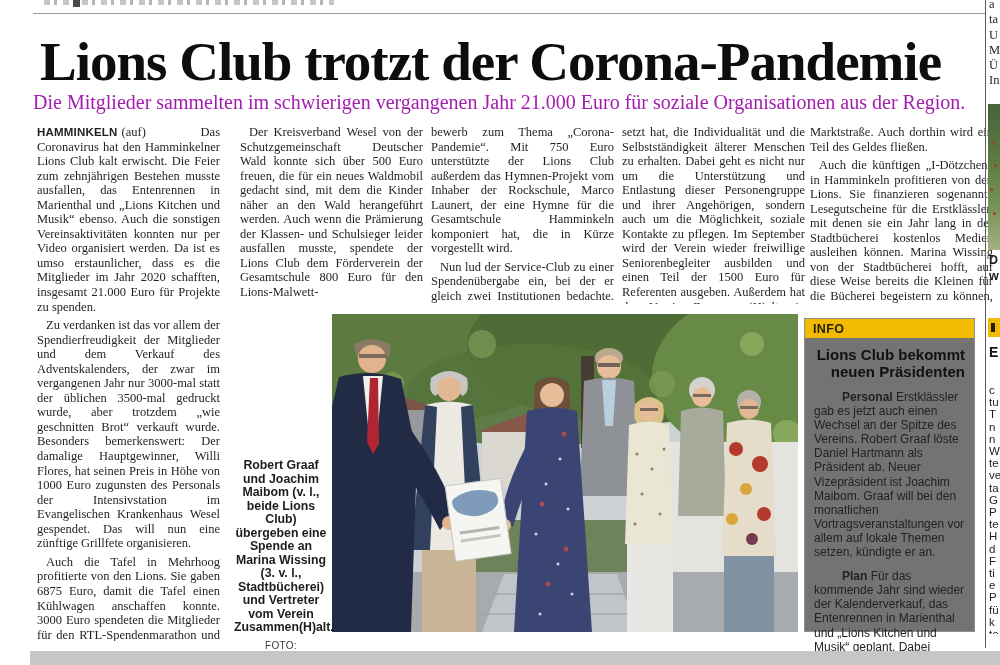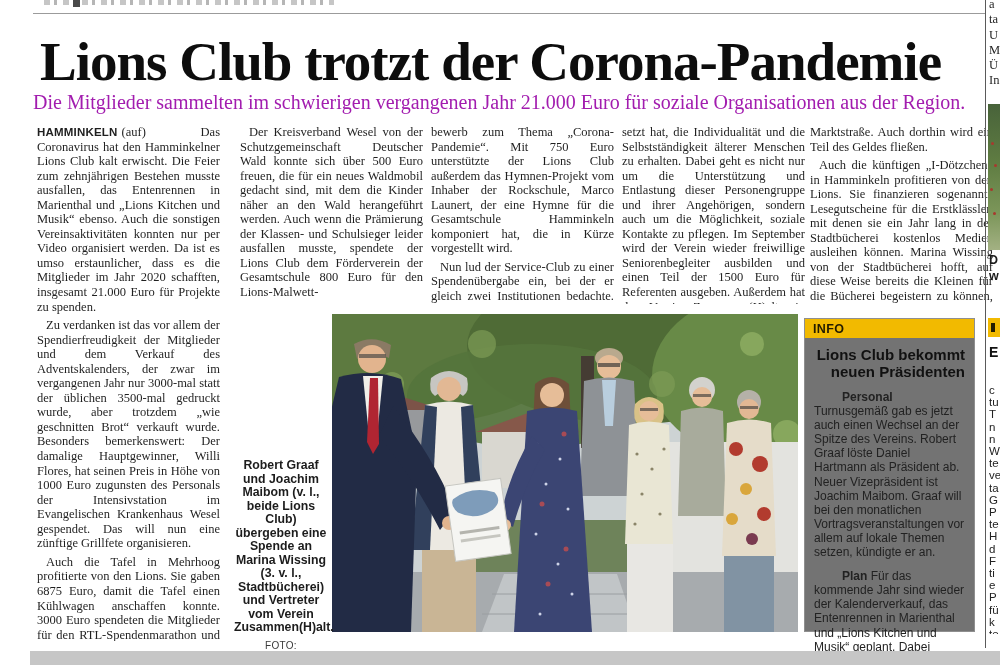--- a/index.html
+++ b/index.html
@@ -232,21 +232,21 @@
   </figure>
 
   <div class="caption">
     <span>Robert Graaf und Joachim Maibom (v. l., beide Lions Club) übergeben eine Spende an Marina Wissing (3. v. l., Stadtbücherei) und Vertreter vom Verein Zusammen(H)alt.</span>
     <div class="credit">FOTO: LINDEKAMP</div>
   </div>
 
   <aside class="info-box">
     <div class="info-bar">INFO</div>
     <div class="info-title">Lions Club bekommt neuen Präsidenten</div>
-    <p class="info-p"><span class="info-lead">Personal</span> <span>Turnusgemäß gab es jetzt auch einen Wechsel an der Spitze des Vereins. Robert Graaf löste Daniel Hartmann als Präsident ab. Neuer Vizepräsident ist Joachim Maibom. Graaf will bei den monatlichen Vortragsveranstaltungen vor allem auf lokale Themen setzen, kündigte er an.</span></p>
+    <p class="info-p"><span class="info-lead">Personal</span> <span>Erstklässler gab es jetzt auch einen Wechsel an der Spitze des Vereins. Robert Graaf löste Daniel Hartmann als Präsident ab. Neuer Vizepräsident ist Joachim Maibom. Graaf will bei den monatlichen Vortragsveranstaltungen vor allem auf lokale Themen setzen, kündigte er an.</span></p>
     <p class="info-p"><span class="info-lead">Plan</span> <span>Für das kommende Jahr sind wieder der Kalenderverkauf, das Entenrennen in Marienthal und „Lions Kitchen und Musik“ geplant. Dabei unterstützen Lions-Mitglieder Profis bei der Herstellung eines Vier-Gänge-Menüs und servieren es Gästen.</span></p>
   </aside>
 
   <div class="right-rule"></div>
 
   <div class="sliver-top">a
 ta
 U
 M
 Ü

